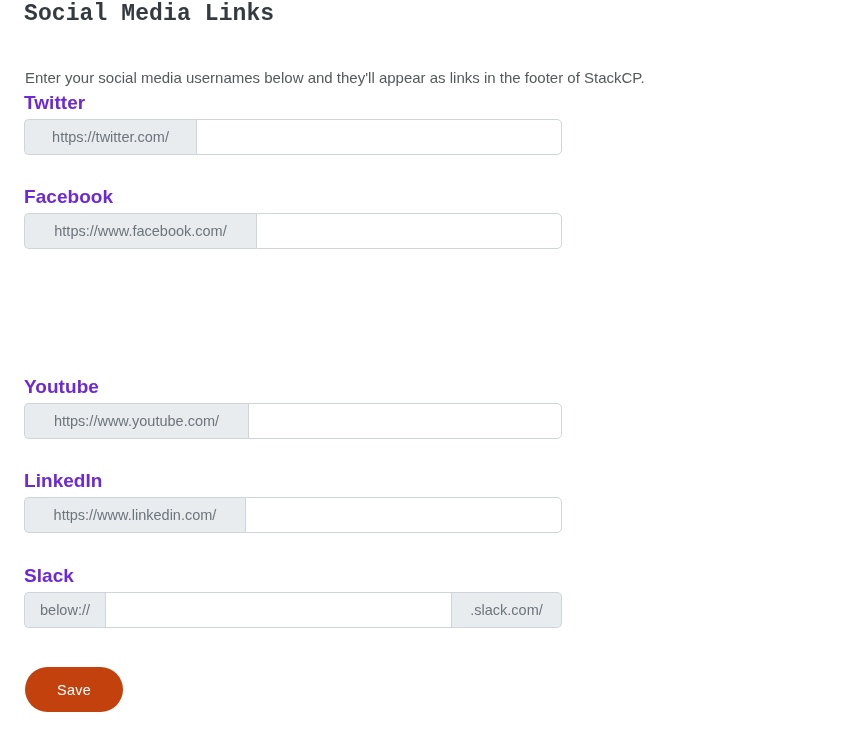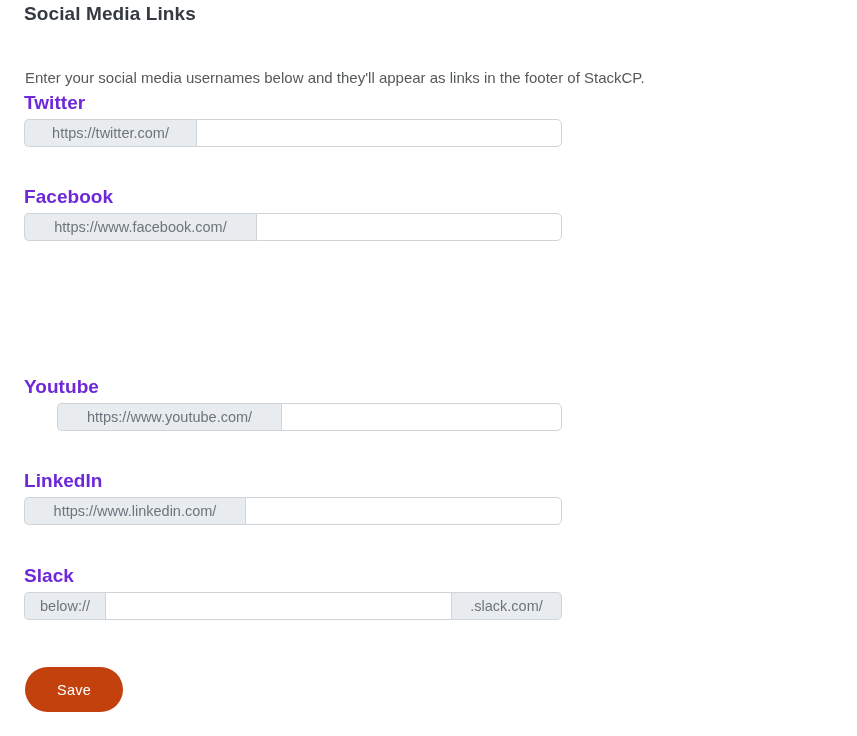--- a/index.html
+++ b/index.html
@@ -32,26 +32,27 @@
     height: 790px;
     background: #ffffff;
     border-radius: 14px;
     box-shadow: 0 0 6px rgba(0,0,0,0.08);
     box-sizing: border-box;
   }
 
   .page-title {
     margin: 0;
     padding: 0;
-    font-size: 19px;
+    font-size: 23px;
     font-weight: bold;
     color: #32325d;
     color: #343a40;
     letter-spacing: 0.1px;
     line-height: 24px;
+    font-family: Liberation Mono, monospace;
   }
 
   .description {
     margin: 0;
     padding: 0;
     font-size: 15px;
     color: #55595c;
     line-height: 22px;
   }
 
@@ -67,21 +68,21 @@
     color: #6d28d9;
     line-height: 18px;
     margin: 0 0 7px 0;
     letter-spacing: 0.05px;
   }
 
   .input-group {
     display: flex;
     align-items: stretch;
     width: 538px;
-    height: 28px;
+    height: 36px;
     box-sizing: border-box;
   }
 
   .addon {
     display: flex;
     align-items: center;
     justify-content: center;
     background: #e9ecef;
     border: 1px solid #ced4da;
     color: #6c757d;
@@ -165,21 +166,21 @@
     <div class="input-group">
       <span class="addon addon-prefix" style="width:232px;">https://www.facebook.com/</span>
       <input class="text-input" type="text" placeholder="" style="">
     </div>
   </div>
 
 
   <div class="abs field-group" style="left:24px; top:378px;">
     <label class="field-label">Youtube</label>
     <div class="input-group">
-      <span class="addon addon-prefix" style="width:224px;margin-left:33px;">https://www.youtube.com/</span>
+      <span class="addon addon-prefix" style="width:224px;">https://www.youtube.com/</span>
       <input class="text-input" type="text" placeholder="" style="">
     </div>
   </div>
 
   <div class="abs field-group" style="left:24px; top:472px;">
     <label class="field-label">LinkedIn</label>
     <div class="input-group">
       <span class="addon addon-prefix" style="width:221px;">https://www.linkedin.com/</span>
       <input class="text-input" type="text" placeholder="" style="">
     </div>

